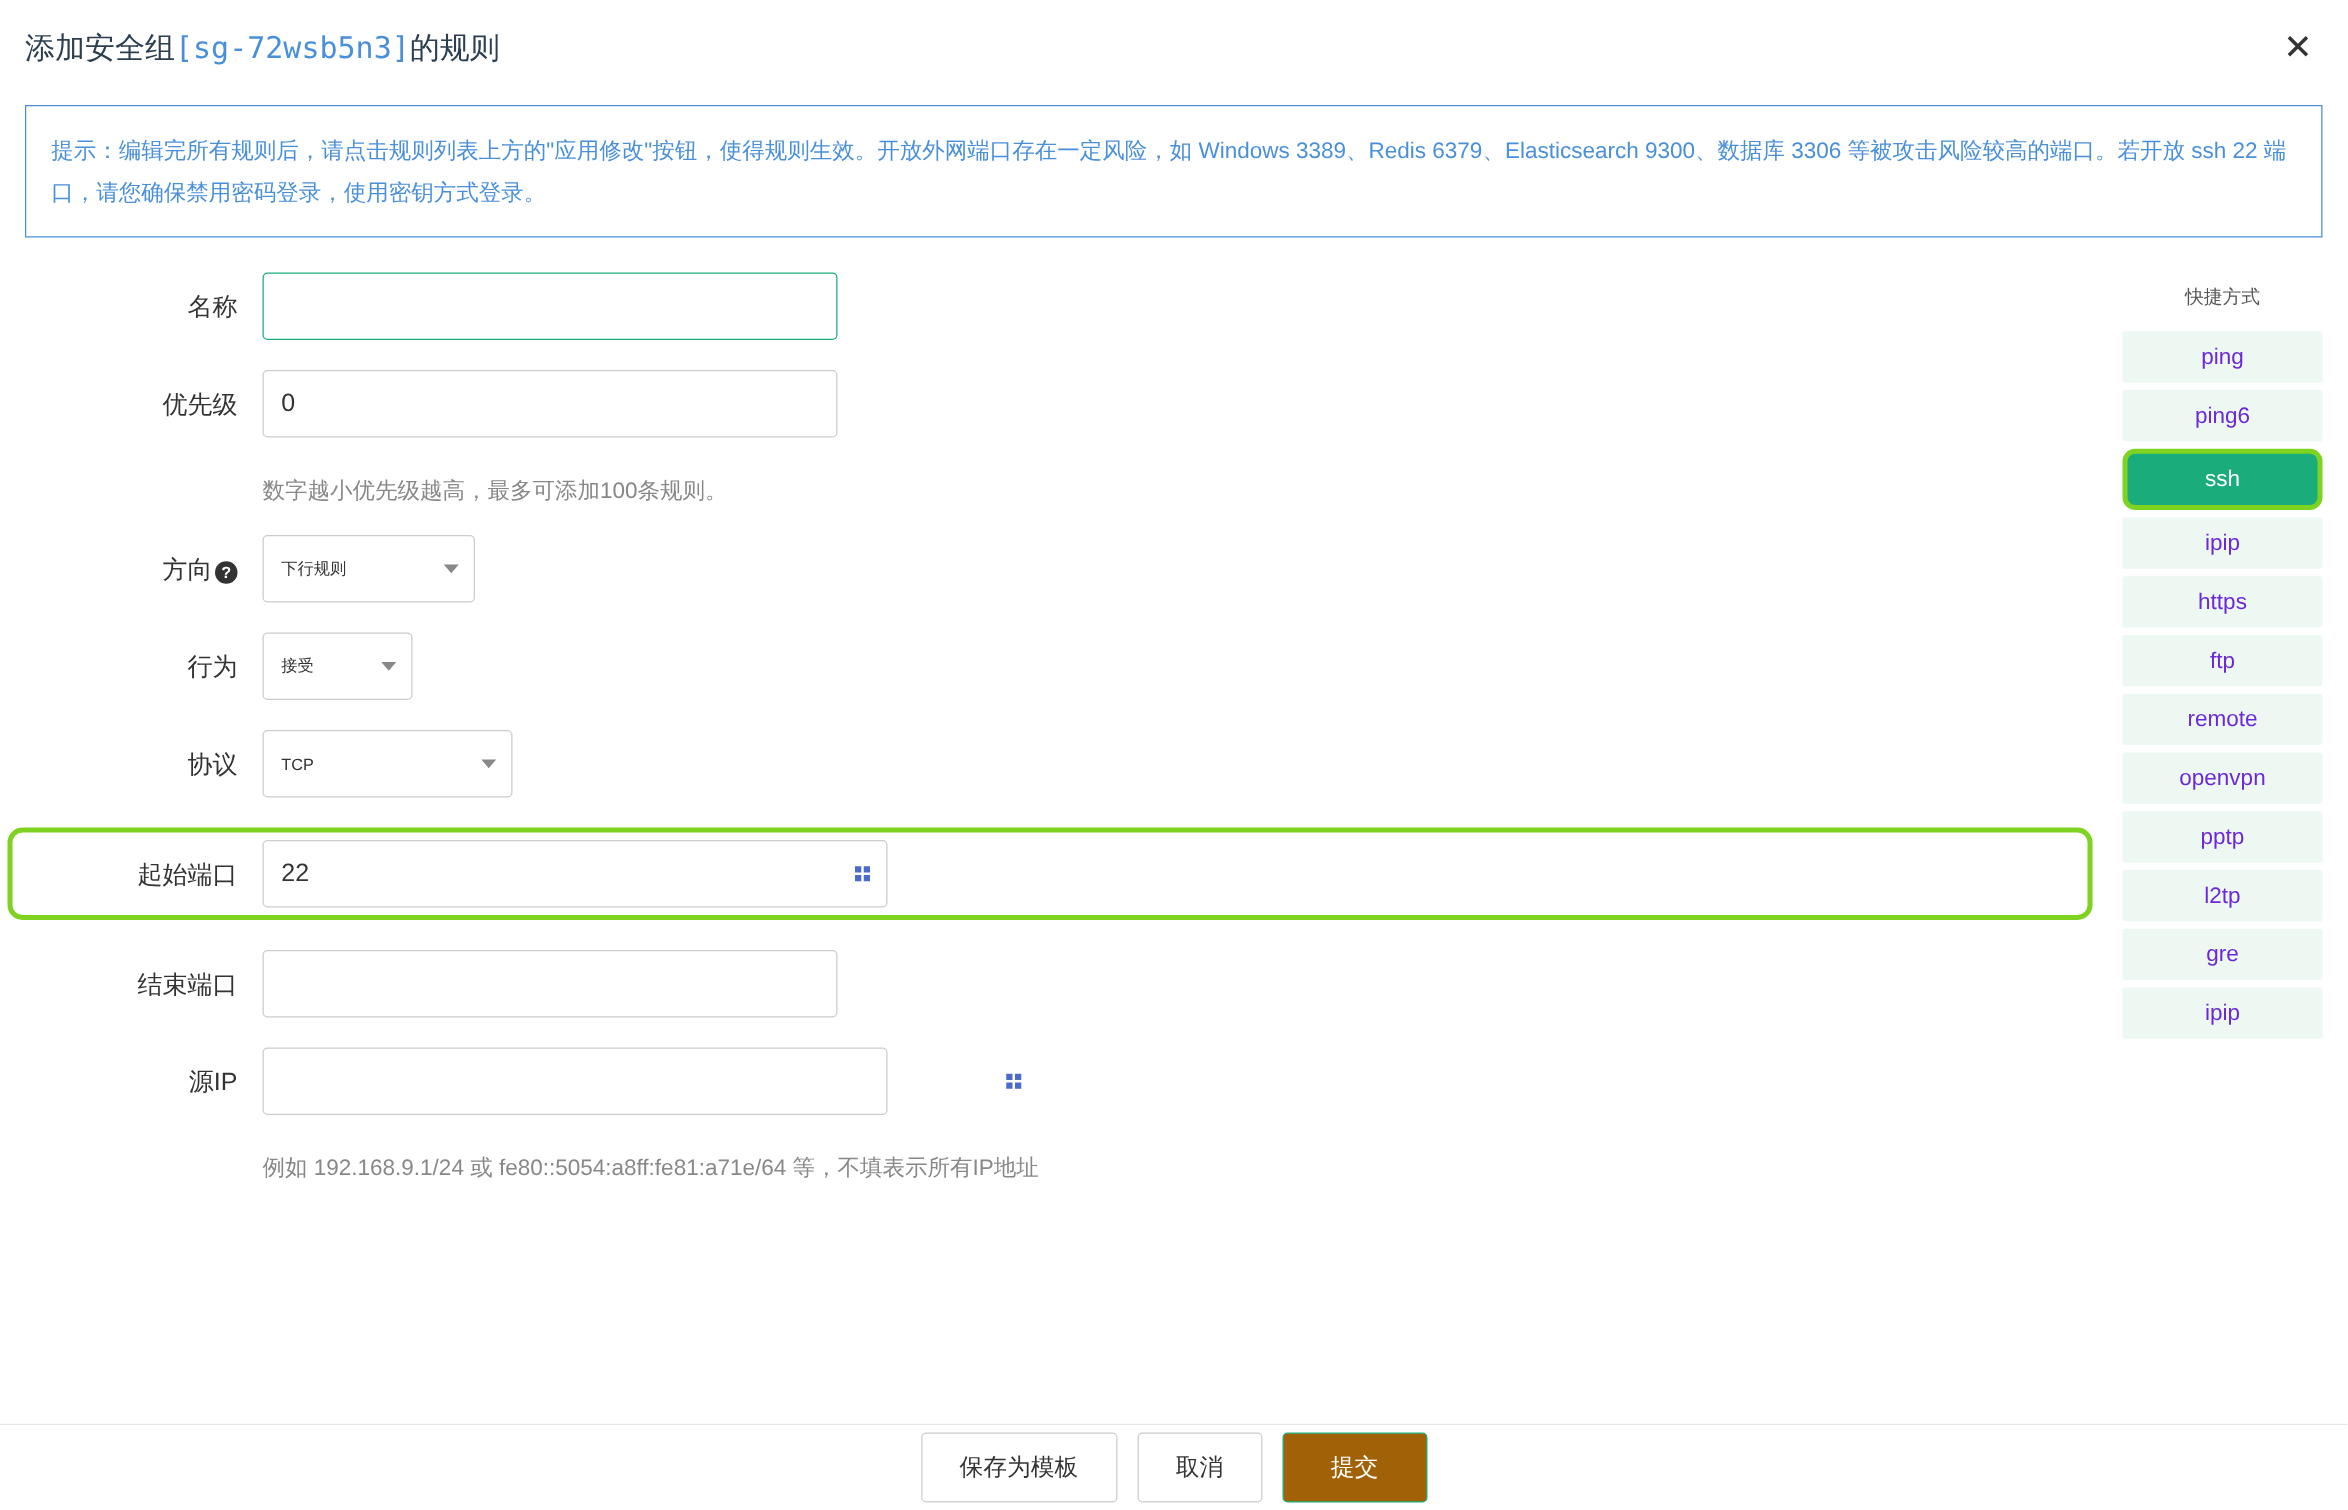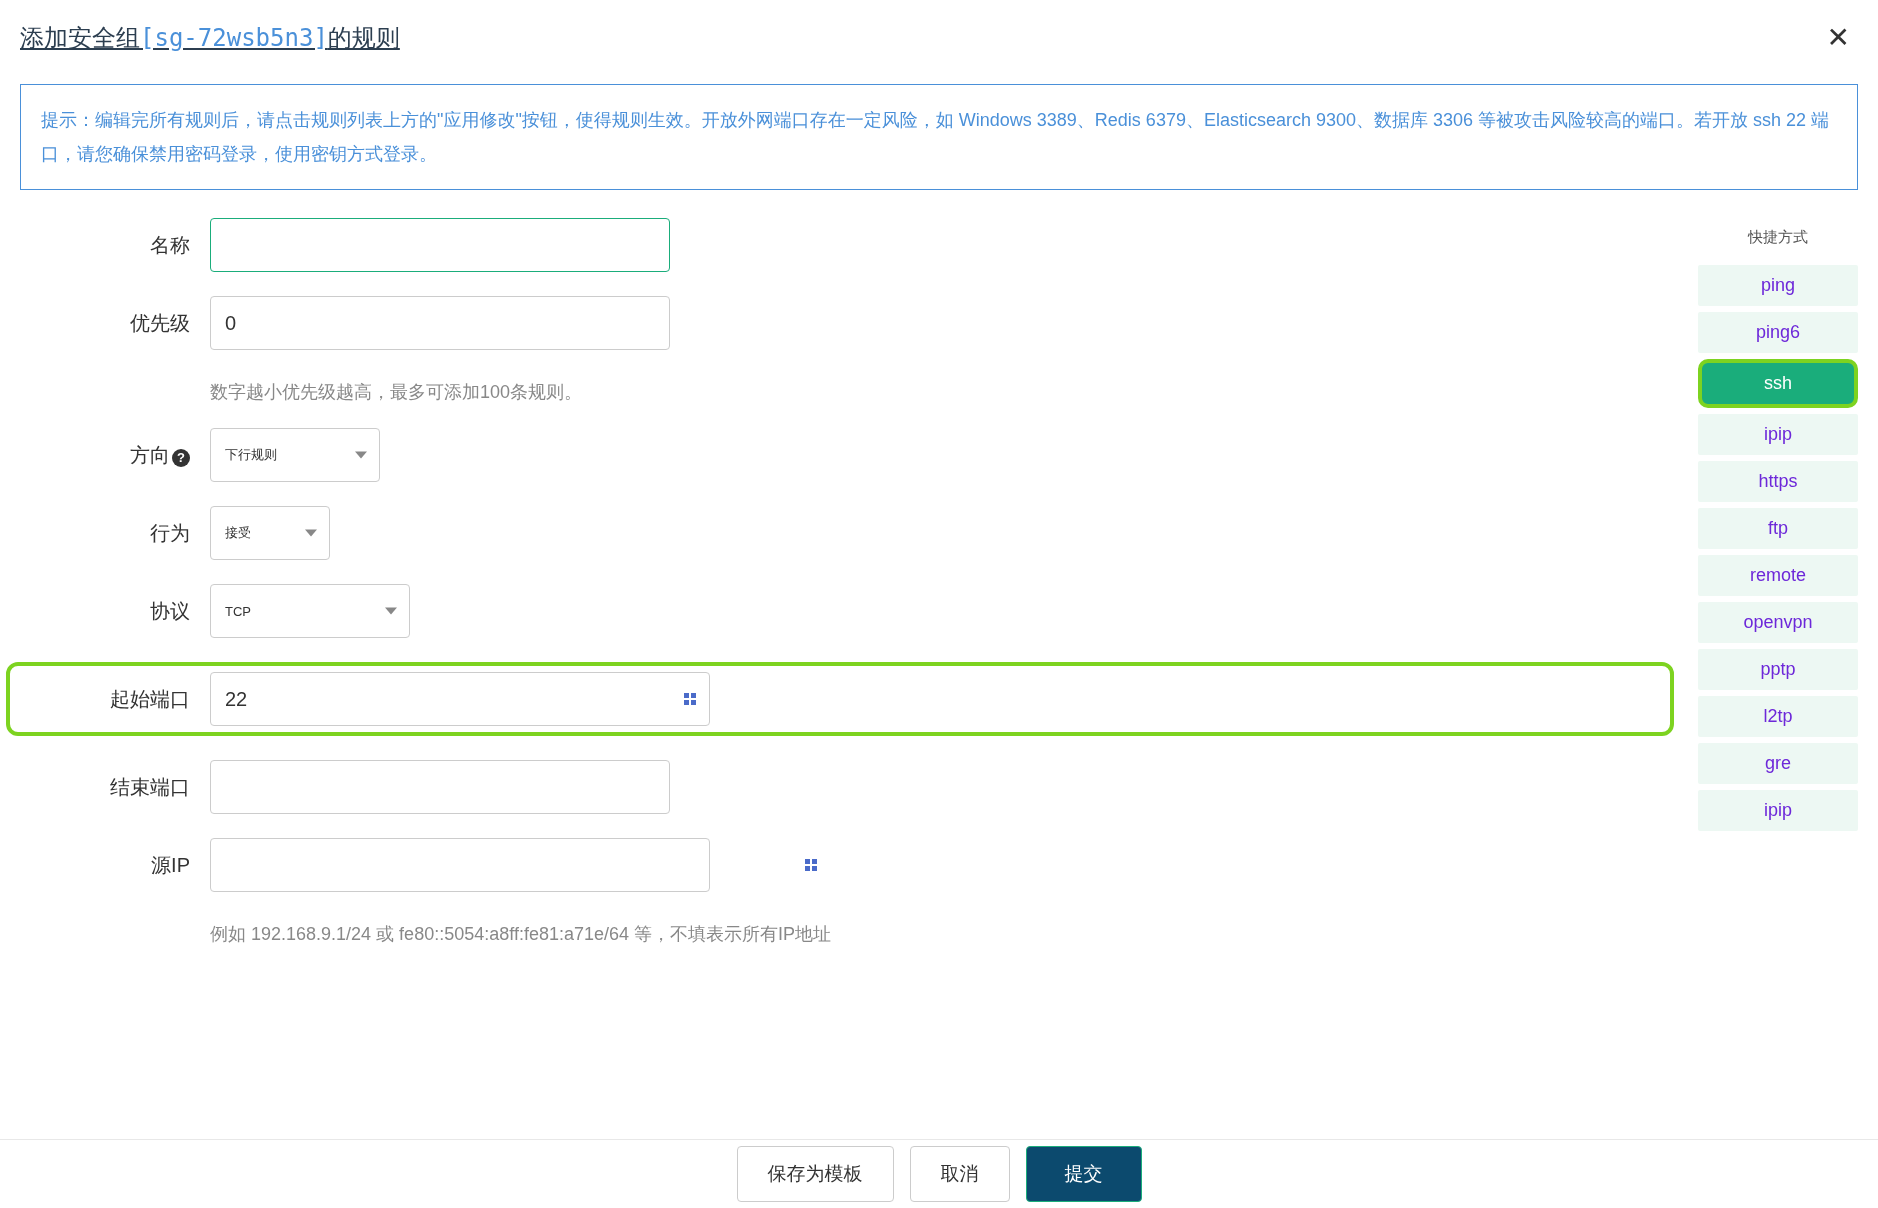--- a/index.html
+++ b/index.html
@@ -22,21 +22,20 @@
     .header {
       display: flex;
       justify-content: space-between;
       align-items: center;
       margin-bottom: 28px;
     }
     .title {
       font-size: 24px;
       font-weight: 500;
       color: #2c3e50;
-      text-decoration: underline;
     }
     .title .sg-id {
       color: #4a90d9;
       font-family: monospace;
     }
     .close-btn {
       font-size: 28px;
       color: #333;
       cursor: pointer;
       background: none;
@@ -205,21 +204,21 @@
     .btn {
       padding: 14px 30px;
       font-size: 19px;
       border-radius: 4px;
       cursor: pointer;
       border: 1px solid #ccc;
       background: #fff;
       color: #333;
     }
     .btn.primary {
-      background: #0c4a6e;
+      background: #a16207;
       color: #fff;
       border-color: #1aad7b;
       padding: 14px 38px;
     }
   </style>
 </head>
 <body>
 
 <div class="container">
   <div class="header">

